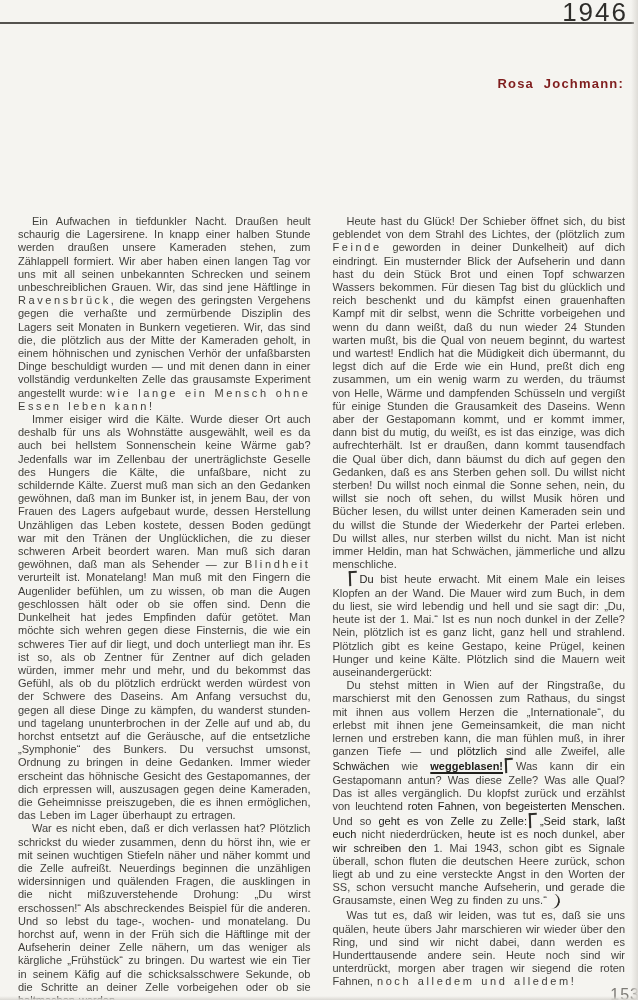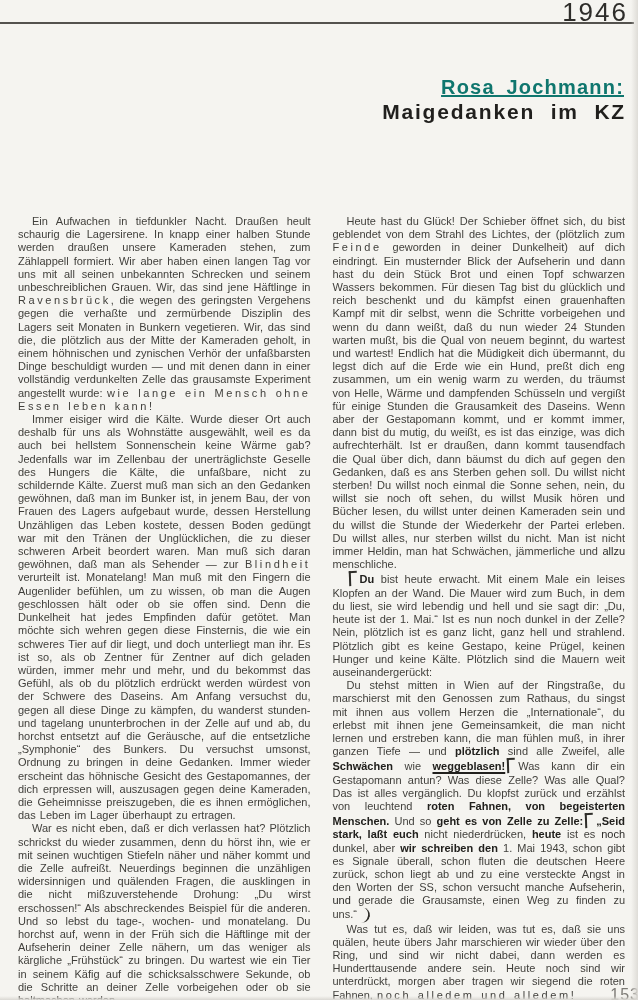--- a/index.html
+++ b/index.html
@@ -22,42 +22,41 @@
   .year{
     position:absolute;top:-3px;right:10px;
     font-size:26px;letter-spacing:2px;color:#2e2d2a;
   }
   .rule{
     position:absolute;top:22px;left:0;right:4px;height:2px;
     background:#54524e;
   }
   .author{
     position:absolute;top:76px;right:14px;
-    font-size:20px;font-weight:bold;letter-spacing:1.2px;word-spacing:5px;
-    color:#0f766e;
-    text-decoration:underline;
+    font-size:13px;font-weight:bold;letter-spacing:1.2px;word-spacing:5px;
+    color:#7f1d1d;
   }
   .title{
     position:absolute;top:100px;right:12px;
     font-size:21px;font-weight:bold;letter-spacing:1.8px;word-spacing:8px;
     color:#201f1d;
   }
   .columns{
     position:absolute;top:215px;left:18px;right:13px;
     display:flex;gap:22px;
   }
   .col{flex:1 1 0;}
   .para{
     margin:0;text-indent:14px;text-align:justify;
     font-size:11px;line-height:13.2px;color:#403f3b;
     word-spacing:1px;hyphens:auto;
   }
   .seg{white-space:pre-wrap;}
   .seg-sp{letter-spacing:2.6px;}
-  .seg-pb{font-weight:bold;color:#21201d;}
+  .seg-pb{font-weight:normal;color:#21201d;}
   .seg-pu{
     text-decoration-thickness:1.6px;
     text-underline-offset:2px;text-decoration-color:#2c2b28;color:#2c2b28;
   }
   .seg-pbu{
     font-weight:bold;color:#21201d;
     text-decoration:underline;text-decoration-thickness:1.8px;
     text-underline-offset:2px;text-decoration-color:#21201d;
   }
   .seg-mb{
@@ -76,21 +75,20 @@
     font-size:16px;letter-spacing:1px;color:#7d7b76;
   }
 </style>
 </head>
 <body>
 
 <div class="page">
   <div class="year">1946</div>
   <div class="rule"></div>
   <div class="author">Rosa Jochmann:</div>
-  <div class="title">Maigedanken im KZ</div>
 
   <div class="columns">
     <div class="col">
         <p class="para"><span class="seg">Ein Aufwachen in tiefdunkler Nacht. Draußen heult schaurig die Lagersirene. In knapp einer halben Stunde werden draußen unsere Kameraden stehen, zum Zählappell formiert. Wir aber haben einen langen Tag vor uns mit all seinen unbekannten Schrecken und seinem unbeschreiblichen Grauen. Wir, das sind jene Häftlinge in </span><span class="seg seg-sp">Ravensbrück</span><span class="seg">, die wegen des geringsten Vergehens gegen die verhaßte und zermürbende Disziplin des Lagers seit Monaten in Bunkern vegetieren. Wir, das sind die, die plötzlich aus der Mitte der Kameraden geholt, in einem höhnischen und zynischen Verhör der unfaßbarsten Dinge beschuldigt wurden — und mit denen dann in einer vollständig verdunkelten Zelle das grausamste Experiment angestellt wurde: </span><span class="seg seg-sp">wie lange ein Mensch ohne Essen leben kann!</span></p>
         <p class="para"><span class="seg">Immer eisiger wird die Kälte. Wurde dieser Ort auch deshalb für uns als Wohnstätte ausgewählt, weil es da auch bei hellstem Sonnenschein keine Wärme gab? Jedenfalls war im Zellenbau der unerträglichste Geselle des Hungers die Kälte, die unfaßbare, nicht zu schildernde Kälte. Zuerst muß man sich an den Gedanken gewöhnen, daß man im Bunker ist, in jenem Bau, der von Frauen des Lagers aufgebaut wurde, dessen Herstellung Unzähligen das Leben kostete, dessen Boden gedüngt war mit den Tränen der Unglücklichen, die zu dieser schweren Arbeit beordert waren. Man muß sich daran gewöhnen, daß man als Sehender — zur </span><span class="seg seg-sp">Blindheit</span><span class="seg"> verurteilt ist. Monatelang! Man muß mit den Fingern die Augenlider befühlen, um zu wissen, ob man die Augen geschlossen hält oder ob sie offen sind. Denn die Dunkelheit hat jedes Empfinden dafür getötet. Man möchte sich wehren gegen diese Finsternis, die wie ein schweres Tier auf dir liegt, und doch unterliegt man ihr. Es ist so, als ob Zentner für Zentner auf dich geladen würden, immer mehr und mehr, und du bekommst das Gefühl, als ob du plötzlich erdrückt werden würdest von der Schwere des Daseins. Am Anfang versuchst du, gegen all diese Dinge zu kämpfen, du wanderst stunden- und tagelang ununterbrochen in der Zelle auf und ab, du horchst entsetzt auf die Geräusche, auf die entsetzliche „Symphonie“ des Bunkers. Du versuchst umsonst, Ordnung zu bringen in deine Gedanken. Immer wieder erscheint das höhnische Gesicht des Gestapomannes, der dich erpressen will, auszusagen gegen deine Kameraden, die Geheimnisse preiszugeben, die es ihnen ermöglichen, das Leben im Lager überhaupt zu ertragen.</span></p>
         <p class="para"><span class="seg">War es nicht eben, daß er dich verlassen hat? Plötzlich schrickst du wieder zusammen, denn du hörst ihn, wie er mit seinen wuchtigen Stiefeln näher und näher kommt und die Zelle aufreißt. Neuerdings beginnen die unzähligen widersinnigen und quälenden Fragen, die ausklingen in die nicht mißzuverstehende Drohung: „Du wirst erschossen!“ Als abschreckendes Beispiel für die anderen. Und so lebst du tage-, wochen- und monatelang. Du horchst auf, wenn in der Früh sich die Häftlinge mit der Aufseherin deiner Zelle nähern, um das weniger als kärgliche „Frühstück“ zu bringen. Du wartest wie ein Tier in seinem Käfig auf die schicksalsschwere Sekunde, ob die Schritte an deiner Zelle vorbeigehen oder ob sie haltmachen werden.</span></p>
       </div>
     <div class="col">
         <p class="para"><span class="seg">Heute hast du Glück! Der Schieber öffnet sich, du bist geblendet von dem Strahl des Lichtes, der (plötzlich zum </span><span class="seg seg-sp">Feinde</span><span class="seg"> geworden in deiner Dunkelheit) auf dich eindringt. Ein musternder Blick der Aufseherin und dann hast du dein Stück Brot und einen Topf schwarzen Wassers bekommen. Für diesen Tag bist du glücklich und reich beschenkt und du kämpfst einen grauenhaften Kampf mit dir selbst, wenn die Schritte vorbeigehen und wenn du dann weißt, daß du nun wieder 24 Stunden warten mußt, bis die Qual von neuem beginnt, du wartest und wartest! Endlich hat die Müdigkeit dich übermannt, du legst dich auf die Erde wie ein Hund, preßt dich eng zusammen, um ein wenig warm zu werden, du träumst von Helle, Wärme und dampfenden Schüsseln und vergißt für einige Stunden die Grausamkeit des Daseins. Wenn aber der Gestapomann kommt, und er kommt immer, dann bist du mutig, du weißt, es ist das einzige, was dich aufrechterhält. Ist er draußen, dann kommt tausendfach die Qual über dich, dann bäumst du dich auf gegen den Gedanken, daß es ans Sterben gehen soll. Du willst nicht sterben! Du willst noch einmal die Sonne sehen, nein, du willst sie noch oft sehen, du willst Musik hören und Bücher lesen, du willst unter deinen Kameraden sein und du willst die Stunde der Wiederkehr der Partei erleben. Du willst alles, nur sterben willst du nicht. Man ist nicht immer Heldin, man hat Schwächen, jämmerliche und </span><span class="seg seg-pu">allzu</span><span class="seg"> menschliche.</span></p>
         <p class="para"><span class="seg seg-mb"></span><span class="seg seg-pb">Du</span><span class="seg"> bist heute erwacht. Mit einem Male ein leises Klopfen an der Wand. Die Mauer wird zum Buch, in dem du liest, sie wird lebendig und hell und sie sagt dir: „Du, heute ist der 1. Mai.“ Ist es nun noch dunkel in der Zelle? Nein, plötzlich ist es ganz licht, ganz hell und strahlend. Plötzlich gibt es keine Gestapo, keine Prügel, keinen Hunger und keine Kälte. Plötzlich sind die Mauern weit auseinandergerückt:</span></p>

